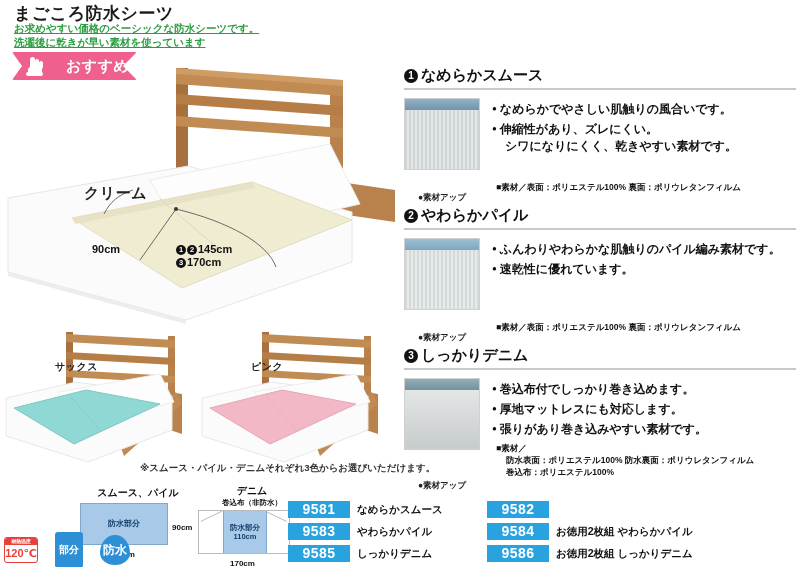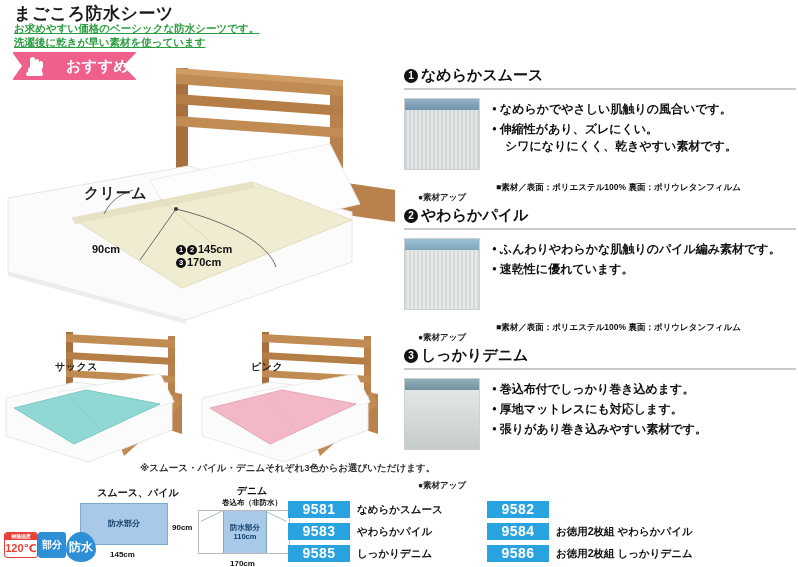--- a/index.html
+++ b/index.html
@@ -161,30 +161,30 @@
   }
   .d-dn .inner {
     position:absolute; left: 24px; top: 0; width: 44px; height: 100%;
     background:#a8c9e8; border-left:1px solid #7fa8cc; border-right:1px solid #7fa8cc;
     display:flex; align-items:center; justify-content:center; flex-direction:column;
     font-size: 7.5px; color:#14406b; font-weight:bold; line-height:9px;
   }
   .fold { position:absolute; top:0; width:26px; height:12px; }
 
   
-  .badges { position:absolute; left: 4px; top: 532px; display:flex; gap: 0; }
+  .badges { position:absolute; left: 4px; top: 532px; display:flex; gap: 17px; align-items:center; }
   .badge { border-radius: 3px; color:#fff; font-weight:bold; text-align:center; }
   .b-heat {
     width: 34px; height: 26px; background:#ffffff; border:1.5px solid #e8413a;
     display:flex; flex-direction:column; justify-content:flex-start; overflow:hidden;
   }
   .b-heat .cap { background:#e8413a; color:#fff; font-size:5px; line-height:7px; letter-spacing:-.3px;}
   .b-heat .val { color:#e8413a; font-size:11px; line-height:16px; font-weight:bold; }
   .b-part {
-    width: 28px; height: 26px; background:#2d8fd5; color:#fff;
+    width: 28px; height: 36px; background:#2d8fd5; color:#fff;
     display:flex; align-items:center; justify-content:center; font-size:10px;
   }
   .b-water {
     width: 30px; height: 30px; background:#2d8fd5; color:#fff;
     border-radius: 50% 50% 50% 50% / 60% 60% 40% 40%;
     display:flex; align-items:center; justify-content:center; font-size:12px;
   }
 
   
   .codes { position:absolute; top: 500px; }
@@ -361,20 +361,25 @@
           <div class="sw-band" style="background:linear-gradient(#8fafba,#74919d);"></div>
           <div class="sw-fab" style="background:linear-gradient(#e3e6e7,#c6cbcc);"></div>
         </div>
         <div class="sw-cap">●素材アップ</div>
       </div>
       <ul class="bullets">
         <li><span>巻込布付でしっかり巻き込めます。</span></li>
         <li><span>厚地マットレスにも対応します。</span></li>
         <li><span>張りがあり巻き込みやすい素材です。</span></li>
       </ul>
+    </div>
+    <div class="material">
+      <span>■素材／</span>
+      <span class="ind">防水表面：ポリエステル100% 防水裏面：ポリウレタンフィルム</span>
+      <span class="ind">巻込布：ポリエステル100%</span>
     </div>
   </div>
 
   <div class="diagrams">
 
     <div class="diag d-sp">
       <div class="diag-title">スムース、パイル</div>
       <div style="position:relative;">
         <div class="rect">
           <span>防水部分</span>

